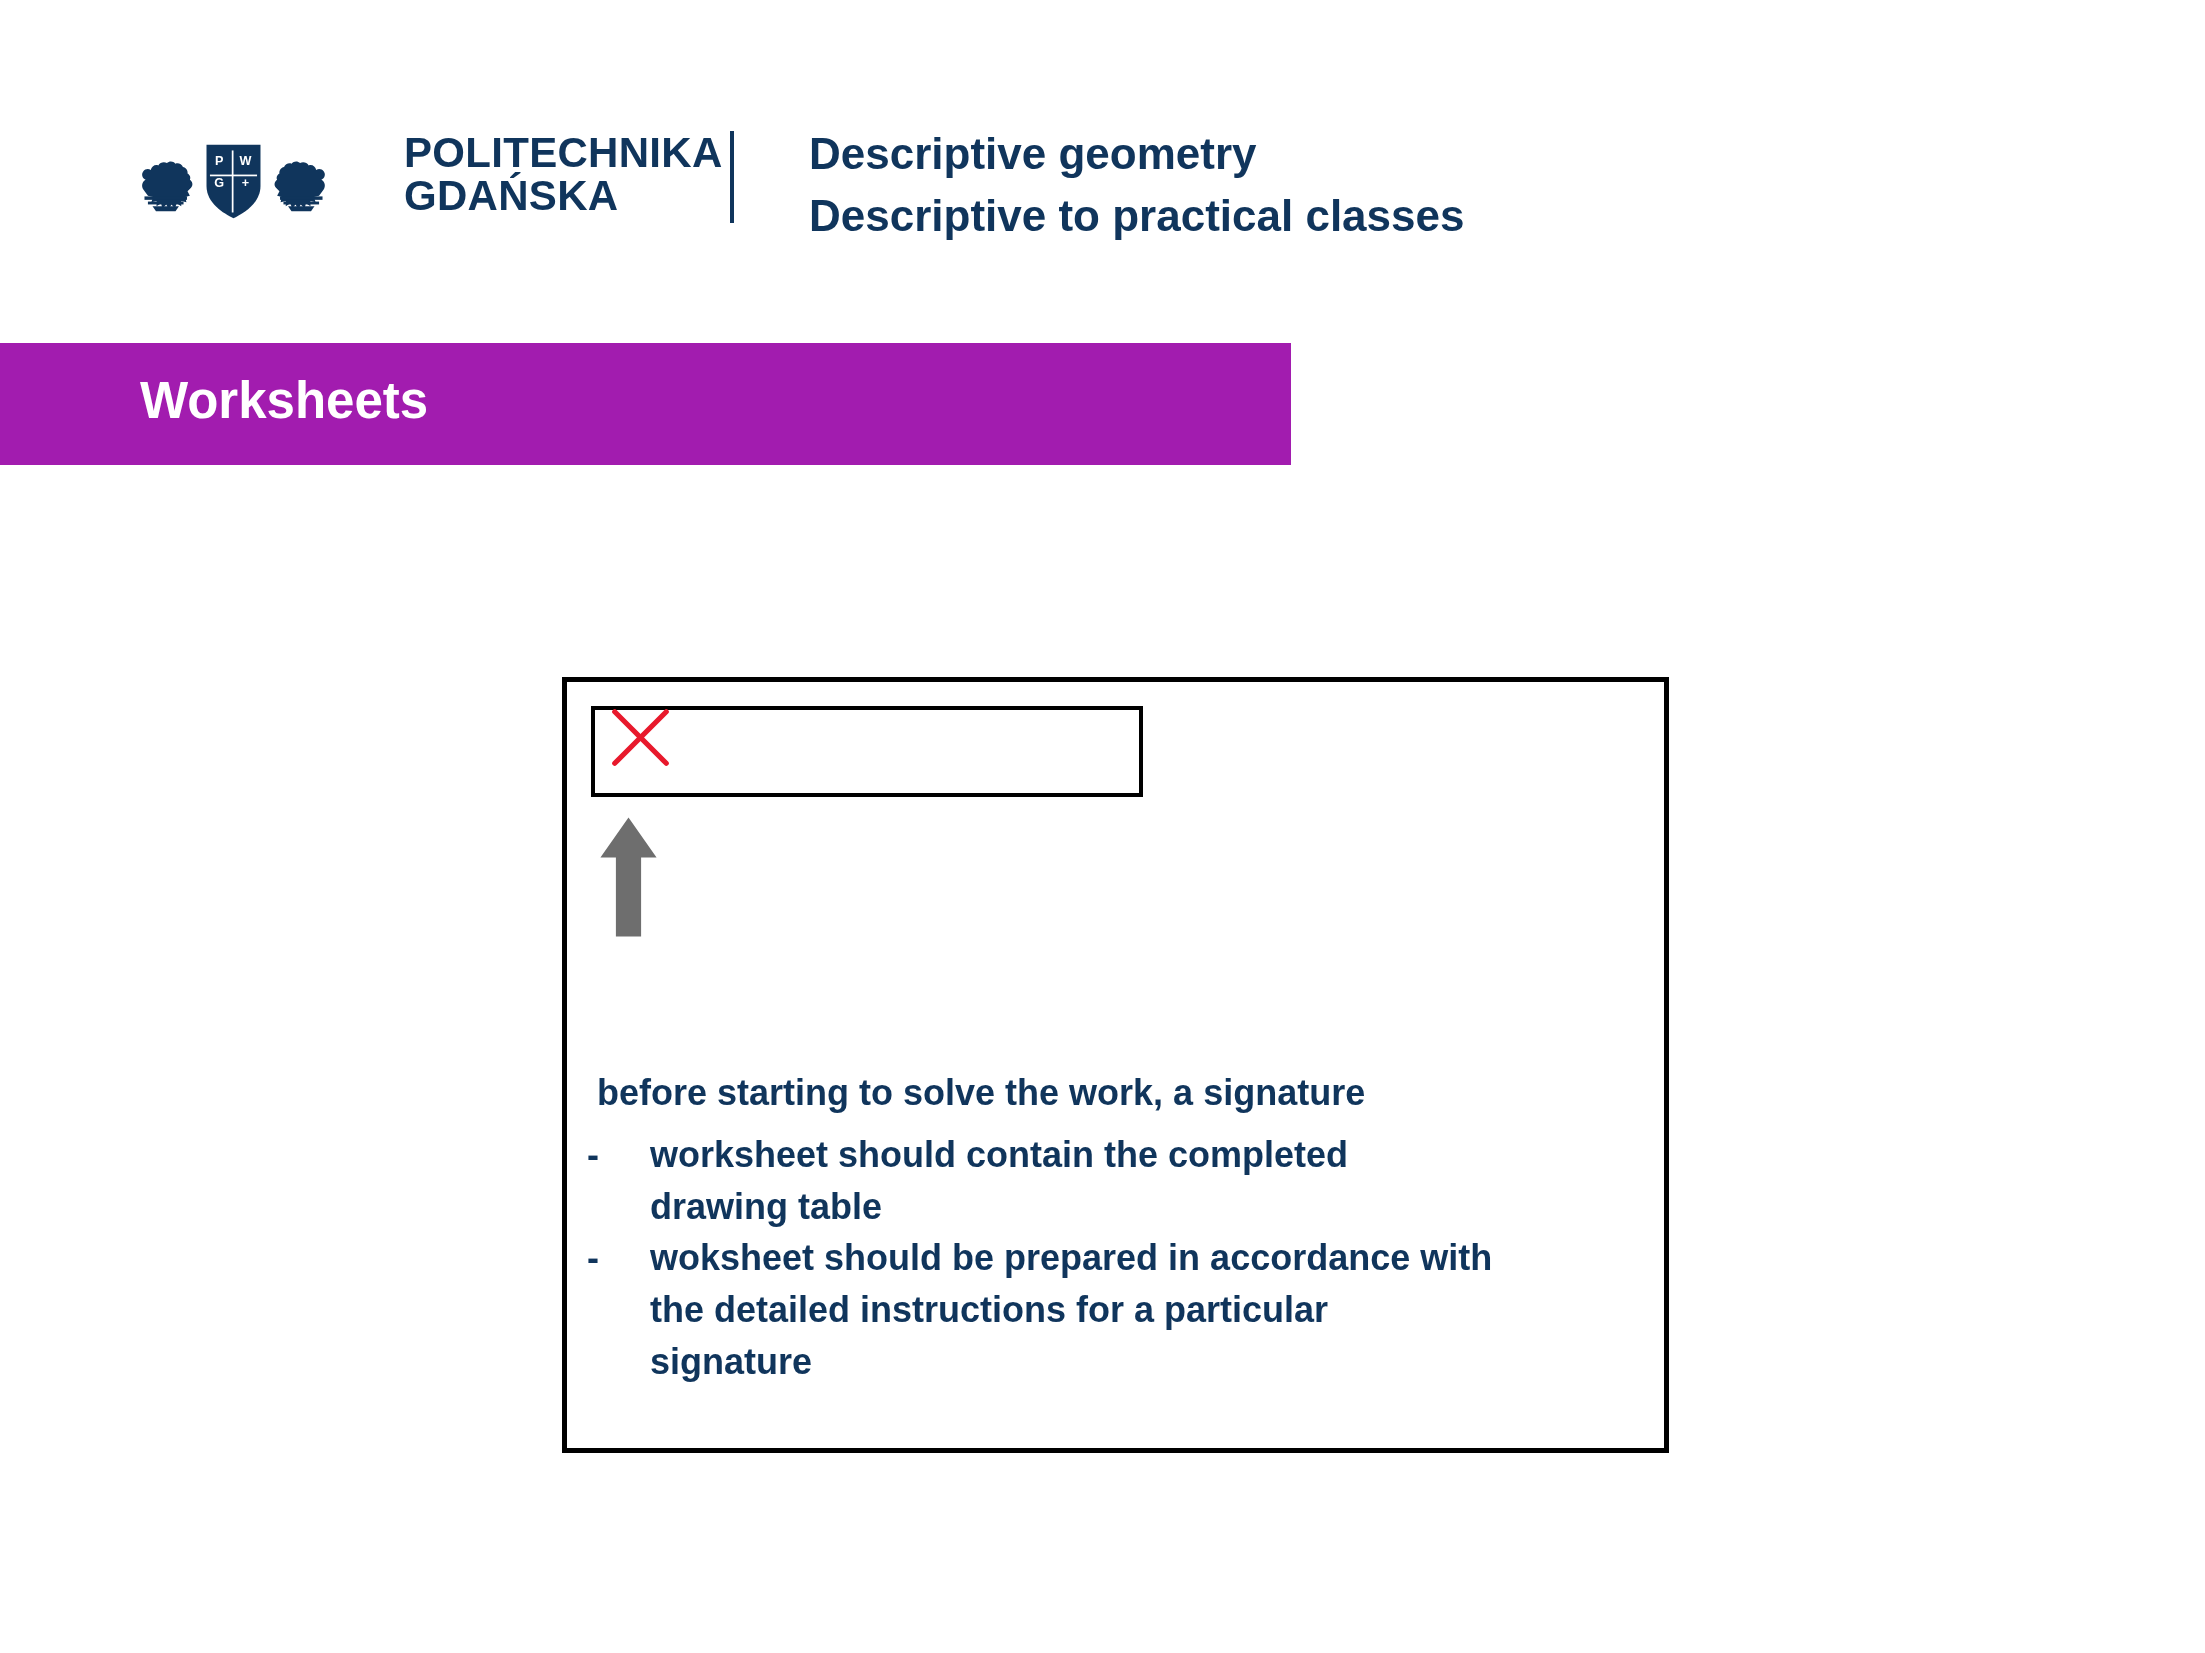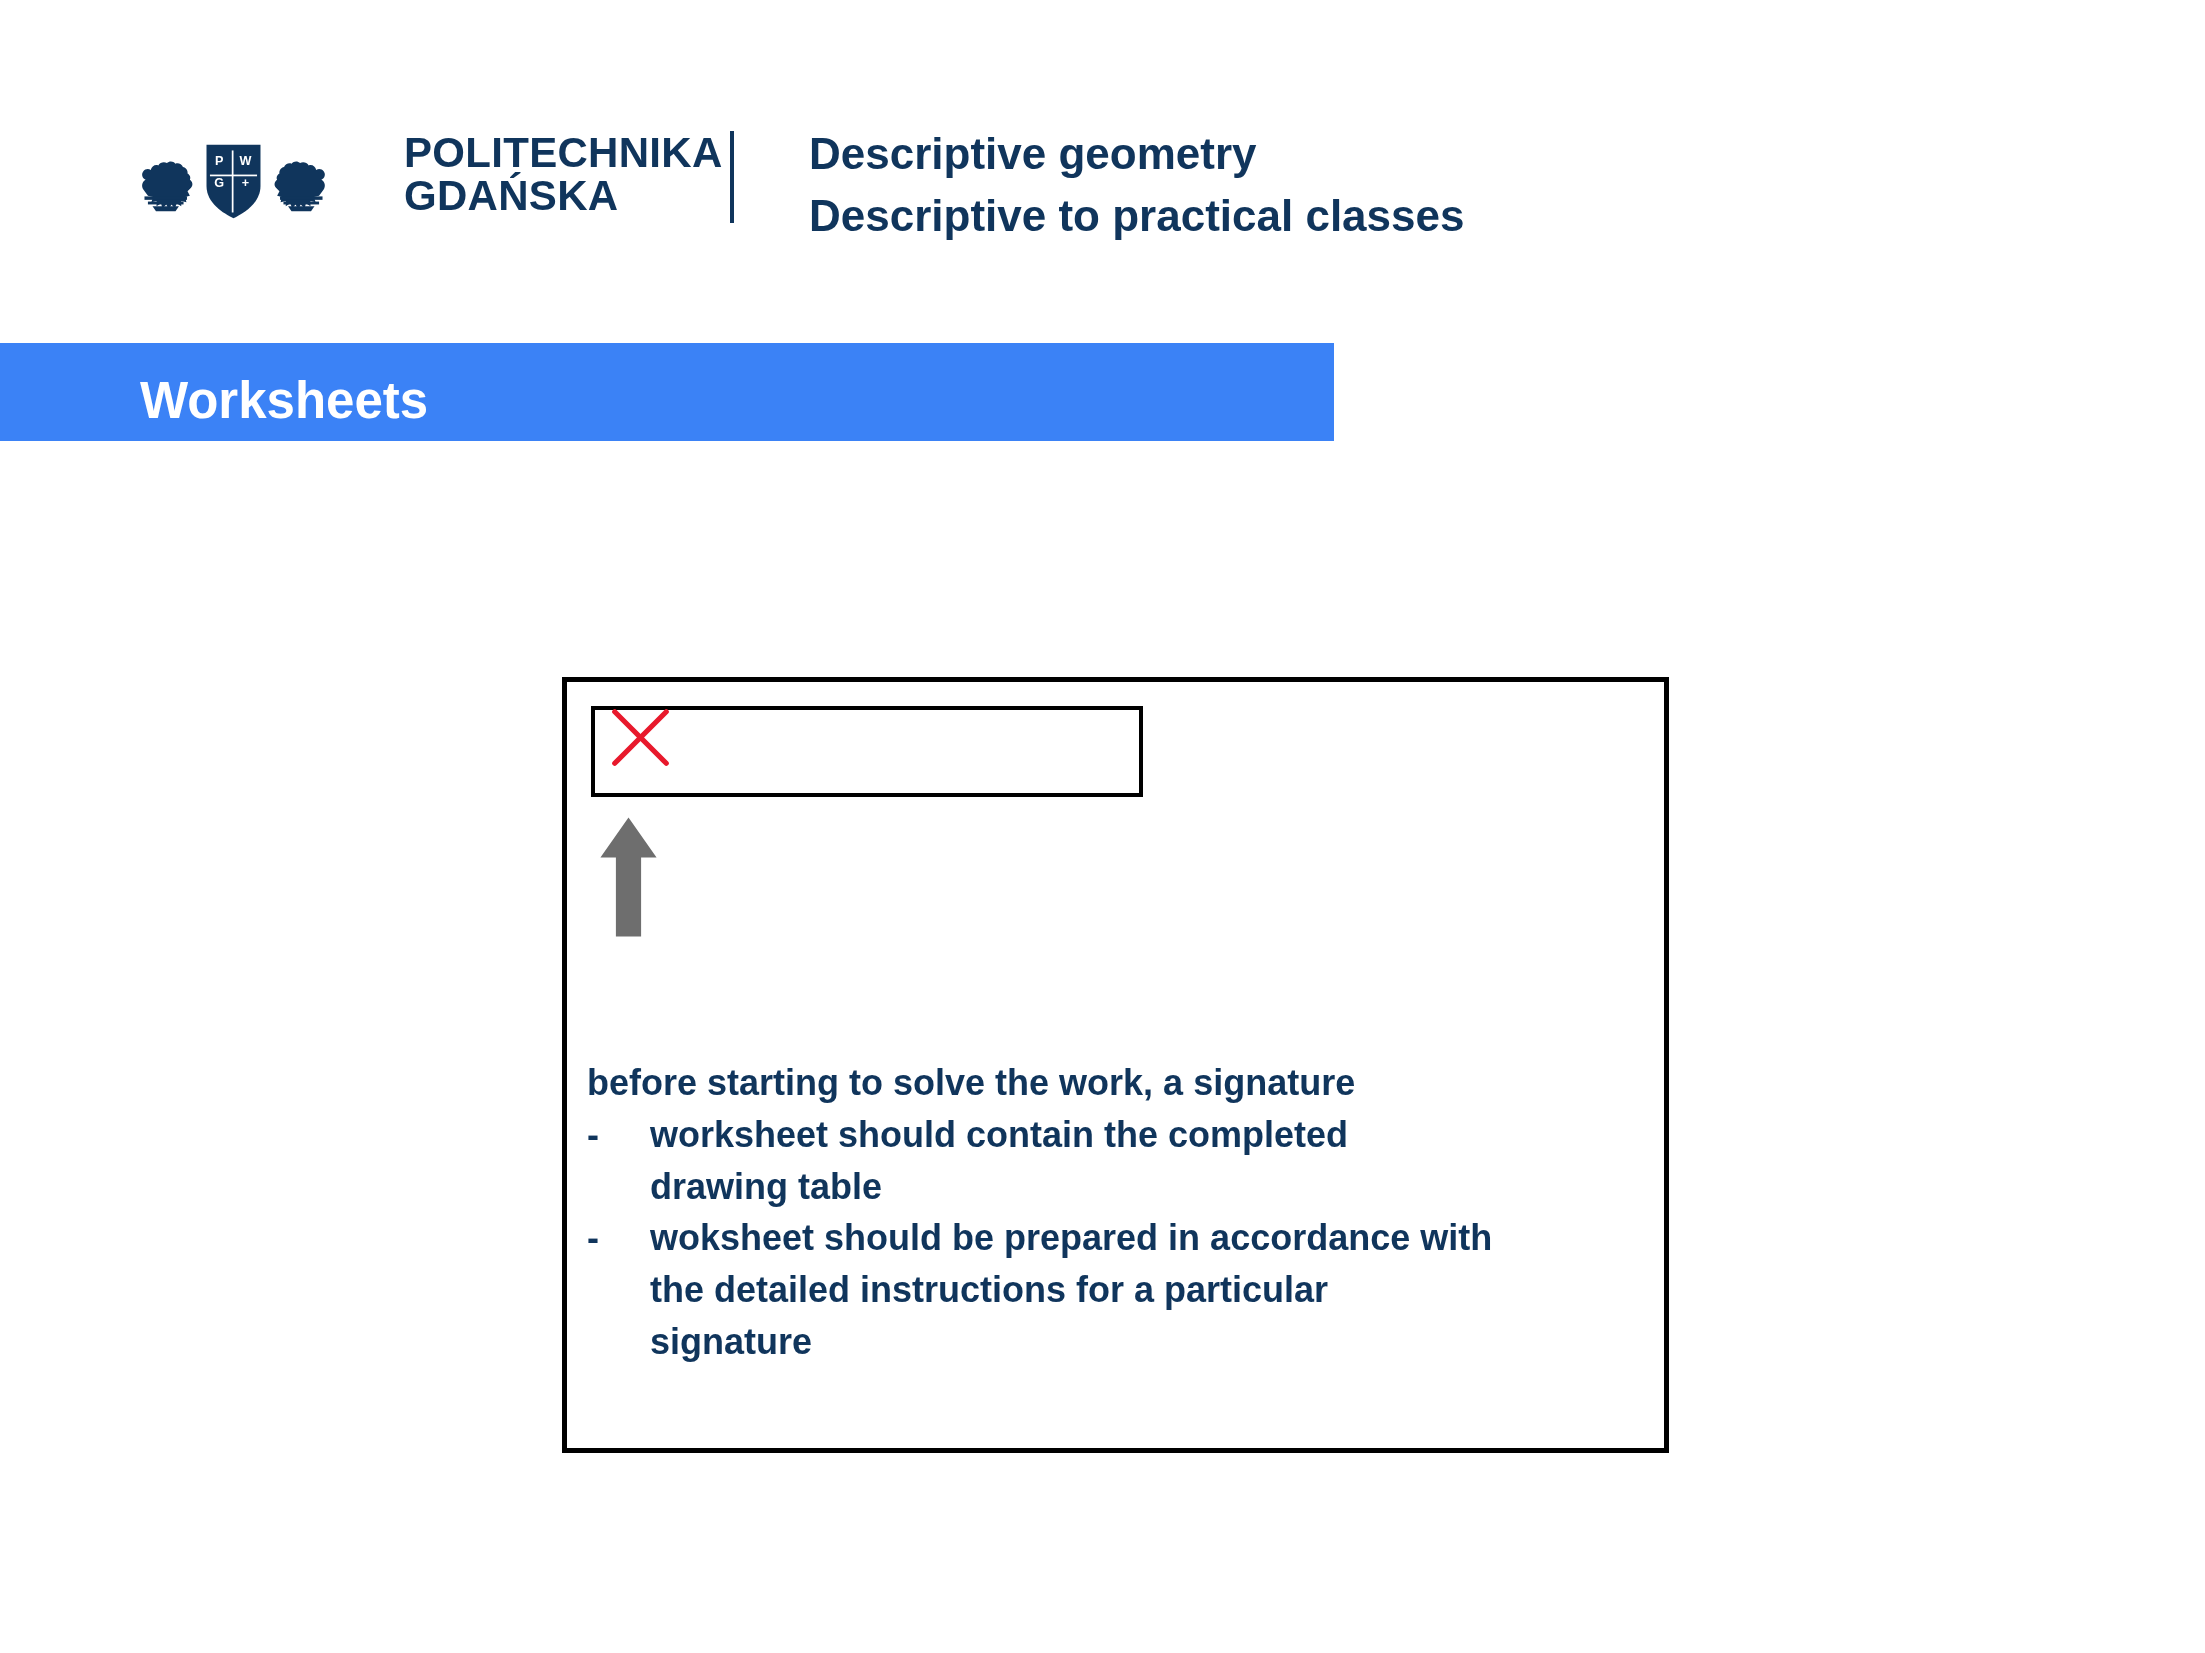--- a/index.html
+++ b/index.html
@@ -64,23 +64,22 @@
     font-size: 44px;
     line-height: 1.42;
   }
 
   
   .title-bar {
     position: absolute;
     left: 0;
     top: 343px;
     width: 1291px;
-    height: 98px;
-    background: #3b82f6;
-    padding-left: 43px;
+    height: 122px;
+    background: #a21caf;
   }
   .title-bar-text {
     position: absolute;
     left: 140px;
     top: 32px;
     color: #ffffff;
     font-weight: bold;
     font-size: 51px;
     line-height: 1;
   }
@@ -125,21 +124,21 @@
     position: absolute;
     left: 587px;
     top: 1057px;
     width: 1080px;
     color: #10355c;
     font-weight: bold;
     font-size: 36px;
     line-height: 1.44;
   }
   .notes .para {
-    margin: 0;
+    margin: 10px;
   }
   .notes .bullet-row {
     display: flex;
   }
   .notes .bullet-mark {
     width: 63px;
     flex: 0 0 63px;
   }
   .notes .bullet-text {
     flex: 1;

